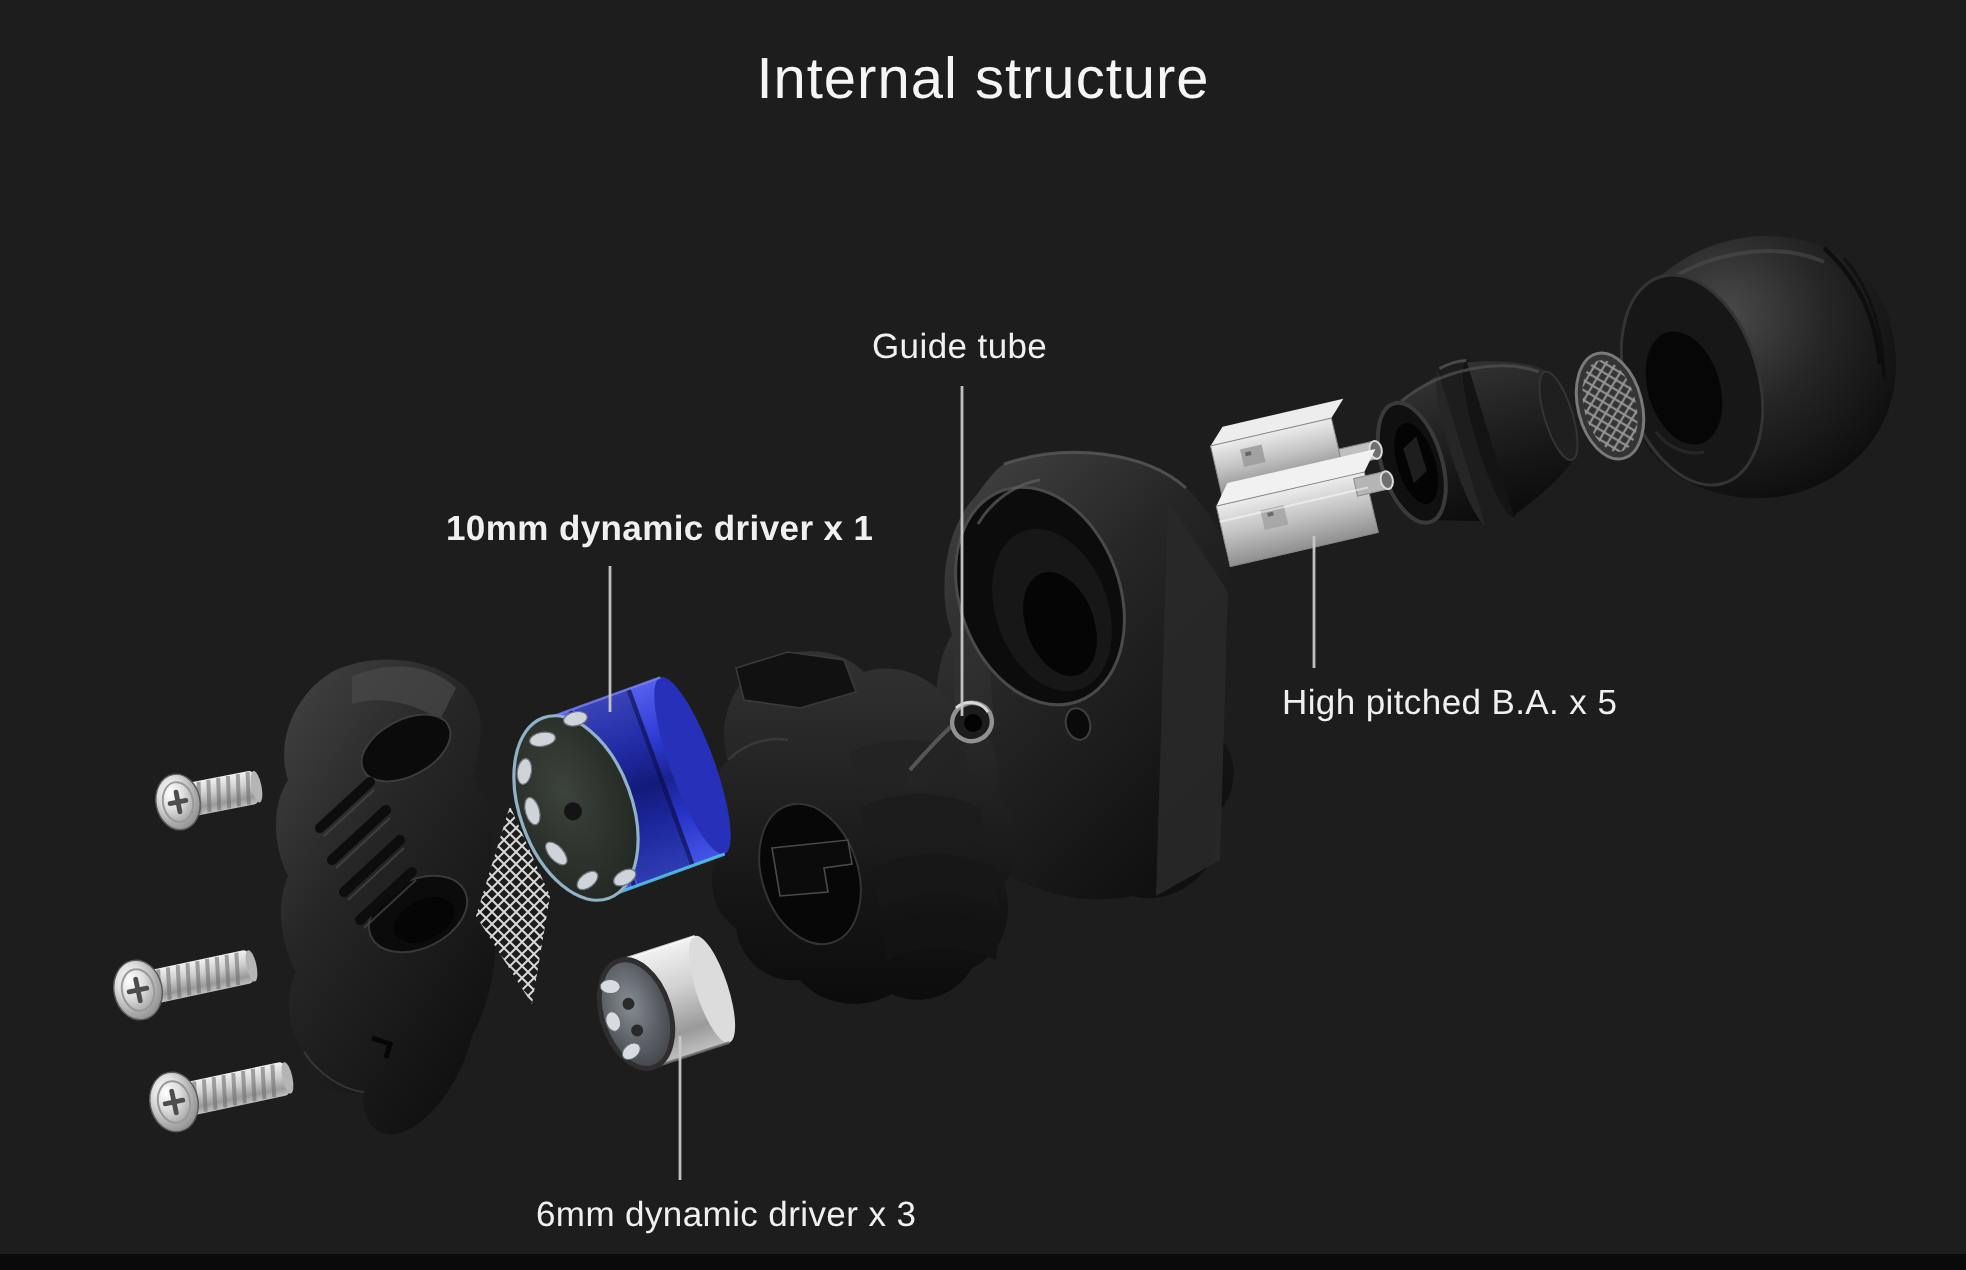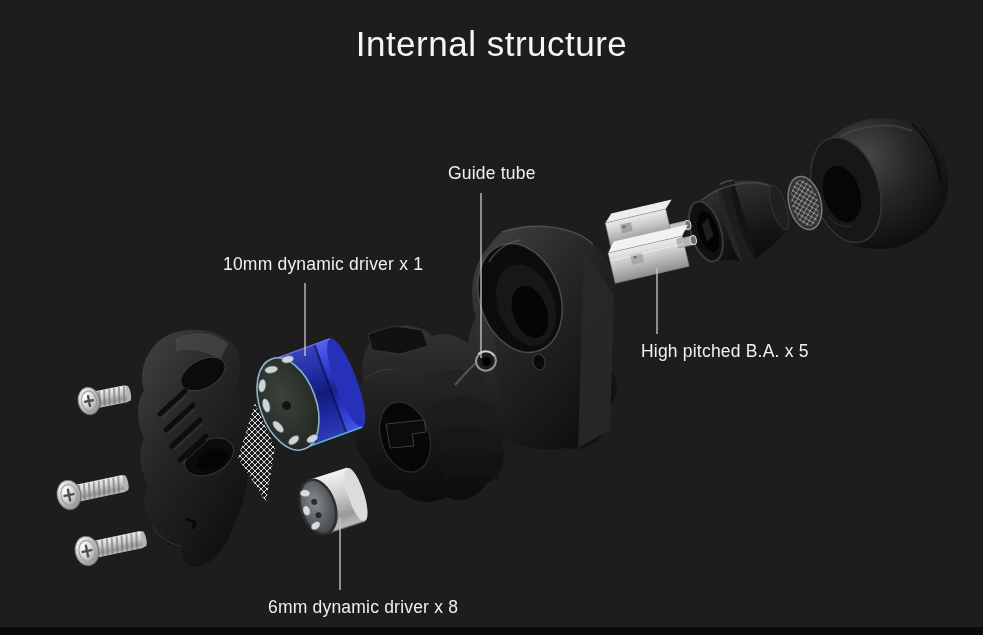--- a/index.html
+++ b/index.html
@@ -3,29 +3,29 @@
 <meta charset="utf-8">
 <style>
   html,body{margin:0;padding:0;background:#000;}
   #stage{
     position:relative;width:983px;height:635px;overflow:hidden;
     background:#1d1d1d;
     font-family:"Liberation Sans", sans-serif;
   }
   .title{
     position:absolute;top:24px;left:0;width:100%;text-align:center;
-    font-size:35px;font-weight:300;letter-spacing:.5px;color:#f5f5f5;
+    font-size:29px;font-weight:300;letter-spacing:.5px;color:#f5f5f5;
     white-space:nowrap;
   }
   .lbl{
     position:absolute;font-size:17.5px;font-weight:400;color:#f0f0f0;
     white-space:nowrap;letter-spacing:.2px;
   }
-  .lbl-guide{left:436px;top:163px;margin-left:12px;}
-  .lbl-10mm{left:223px;top:254px;}
+  .lbl-guide{left:436px;top:163px;}
+  .lbl-10mm{left:223px;top:254px;font-weight:bold;}
   .lbl-ba{left:641px;top:341px;}
   .lbl-6mm{left:268px;top:597px;}
   .bottom-bar{
     position:absolute;left:0;right:0;top:627px;height:8px;background:#0a0a0a;
   }
   svg{position:absolute;left:0;top:0;}
 </style>
 </head>
 <body>
 
@@ -287,16 +287,16 @@
       <line x1="657" y1="268" x2="657" y2="334"></line>
       <line x1="340" y1="518" x2="340" y2="590"></line>
     </g>
   </svg>
 
   <div class="title">Internal structure</div>
 
   <div class="lbl lbl-guide">Guide tube</div>
   <div class="lbl lbl-10mm">10mm dynamic driver x 1</div>
   <div class="lbl lbl-ba">High pitched B.A. x 5</div>
-  <div class="lbl lbl-6mm">6mm dynamic driver x 8</div>
+  <div class="lbl lbl-6mm">6mm dynamic driver x 3</div>
 
   <div class="bottom-bar"></div>
 </div>
 
 </body></html>

